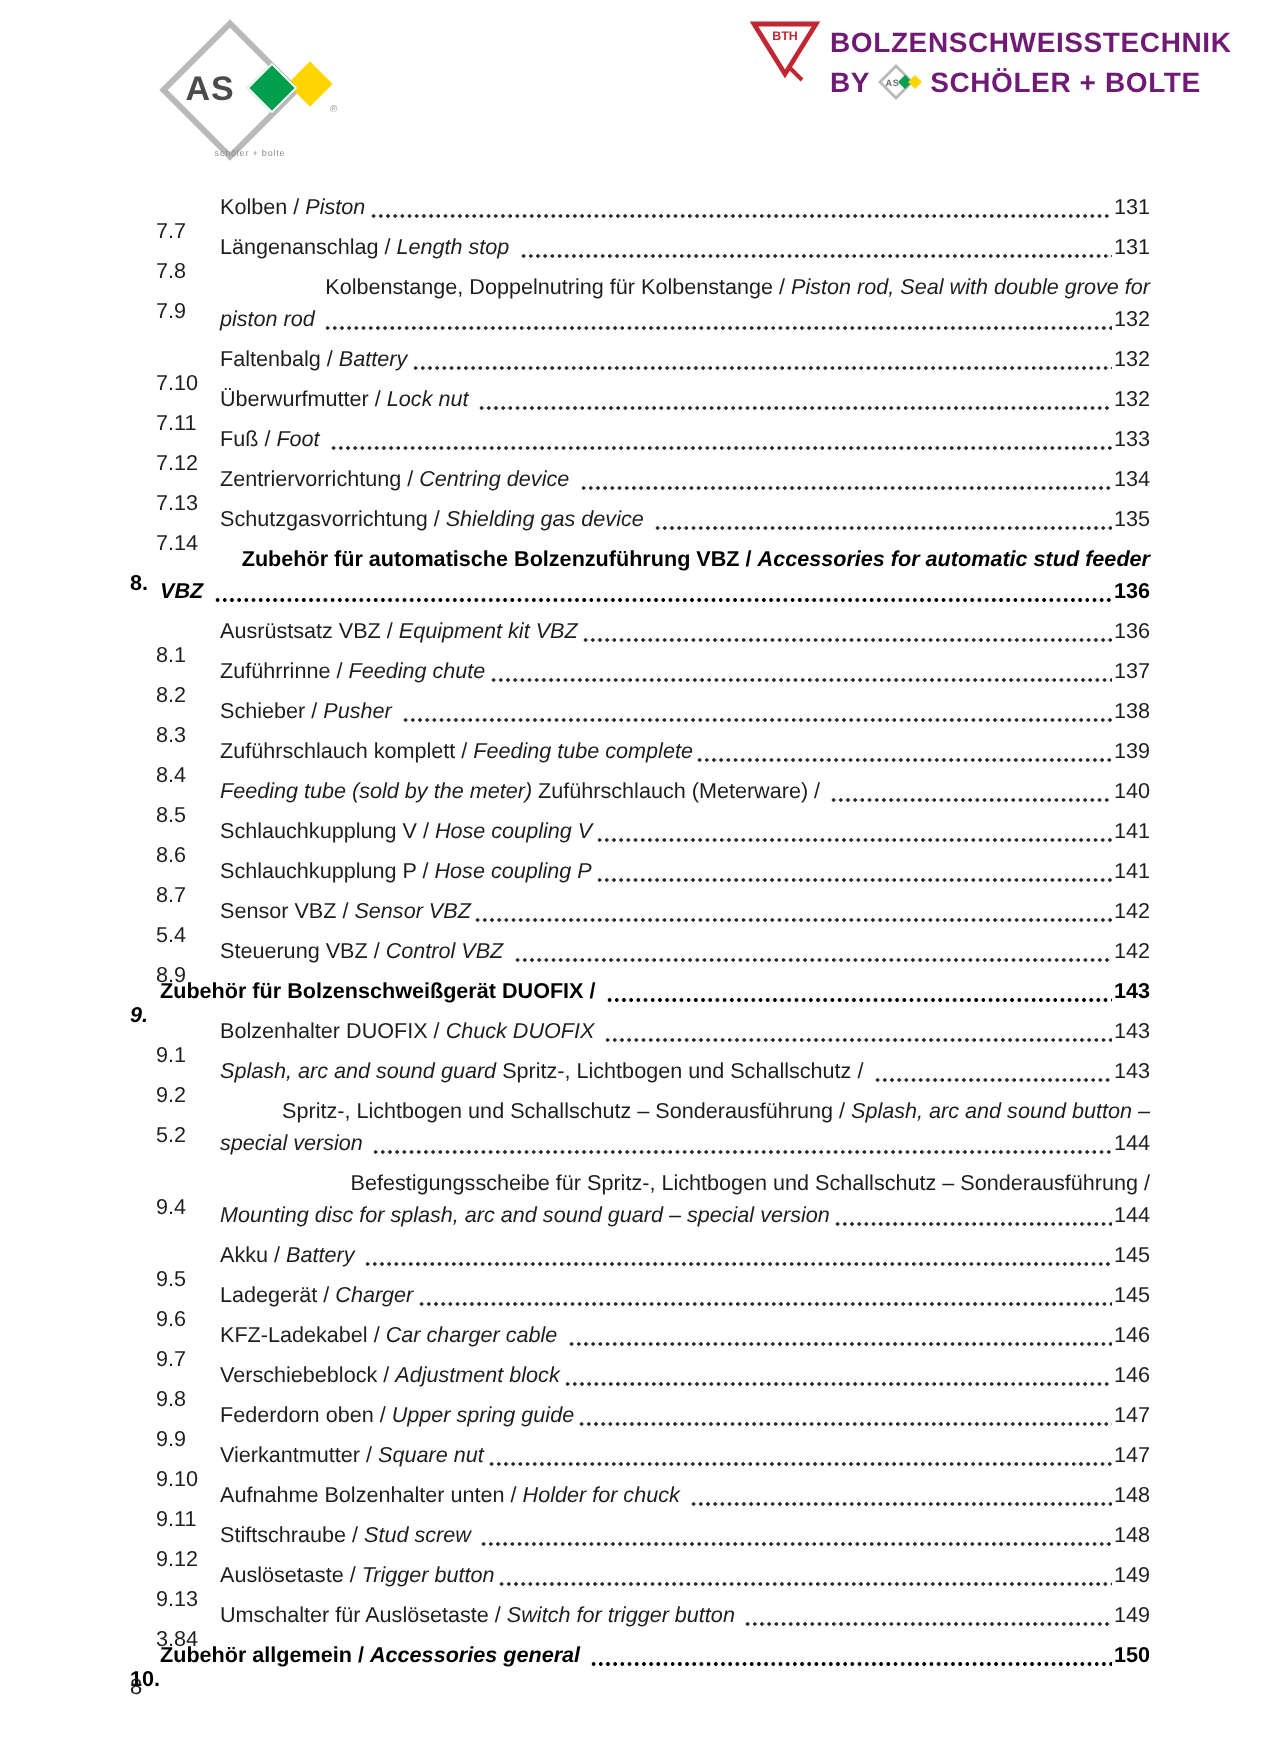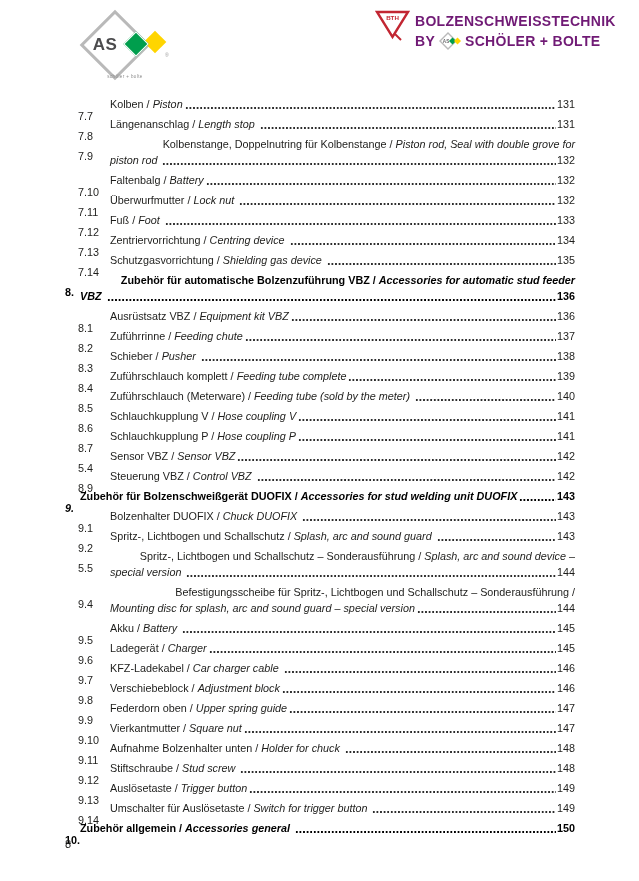--- a/index.html
+++ b/index.html
@@ -160,53 +160,53 @@
     <div class="toc-entry sub">
       <span class="num">8.3</span>
       <div class="toc-line last"><span class="seg">Schieber / </span><span class="seg it">Pusher </span><span class="leader"></span><span class="pagenum">138</span></div>
     </div>
     <div class="toc-entry sub">
       <span class="num">8.4</span>
       <div class="toc-line last"><span class="seg">Zuführschlauch komplett / </span><span class="seg it">Feeding tube complete</span><span class="leader"></span><span class="pagenum">139</span></div>
     </div>
     <div class="toc-entry sub">
       <span class="num">8.5</span>
-      <div class="toc-line last"><span class="seg">Zuführschlauch (Meterware) / </span><span class="seg it">Feeding tube (sold by the meter) </span><span class="leader"></span><span class="pagenum">140</span></div>
+      <div class="toc-line last"><span class="seg it">Feeding tube (sold by the meter) </span><span class="seg">Zuführschlauch (Meterware) / </span><span class="leader"></span><span class="pagenum">140</span></div>
     </div>
     <div class="toc-entry sub">
       <span class="num">8.6</span>
       <div class="toc-line last"><span class="seg">Schlauchkupplung V / </span><span class="seg it">Hose coupling V</span><span class="leader"></span><span class="pagenum">141</span></div>
     </div>
     <div class="toc-entry sub">
       <span class="num">8.7</span>
       <div class="toc-line last"><span class="seg">Schlauchkupplung P / </span><span class="seg it">Hose coupling P</span><span class="leader"></span><span class="pagenum">141</span></div>
     </div>
     <div class="toc-entry sub">
       <span class="num">5.4</span>
       <div class="toc-line last"><span class="seg">Sensor VBZ / </span><span class="seg it">Sensor VBZ</span><span class="leader"></span><span class="pagenum">142</span></div>
     </div>
     <div class="toc-entry sub">
       <span class="num">8.9</span>
       <div class="toc-line last"><span class="seg">Steuerung VBZ / </span><span class="seg it">Control VBZ </span><span class="leader"></span><span class="pagenum">142</span></div>
     </div>
     <div class="toc-entry section">
       <span class="num it">9.</span>
-      <div class="toc-line last"><span class="seg">Zubehör für Bolzenschweißgerät DUOFIX / </span><span class="seg it">Accessories for stud welding unit DUOFIX</span><span class="leader"></span><span class="pagenum">143</span></div>
+      <div class="toc-line last"><span class="seg">Zubehör für Bolzenschweißgerät DUOFIX / </span><span class="leader"></span><span class="pagenum">143</span></div>
     </div>
     <div class="toc-entry sub">
       <span class="num">9.1</span>
       <div class="toc-line last"><span class="seg">Bolzenhalter DUOFIX / </span><span class="seg it">Chuck DUOFIX </span><span class="leader"></span><span class="pagenum">143</span></div>
     </div>
     <div class="toc-entry sub">
       <span class="num">9.2</span>
-      <div class="toc-line last"><span class="seg">Spritz-, Lichtbogen und Schallschutz / </span><span class="seg it">Splash, arc and sound guard </span><span class="leader"></span><span class="pagenum">143</span></div>
-    </div>
-    <div class="toc-entry sub">
-      <span class="num">5.5</span>
-      <div class="toc-line"><span class="seg">Spritz-, Lichtbogen und Schallschutz – Sonderausführung / </span><span class="seg it">Splash, arc and sound device –</span></div>
+      <div class="toc-line last"><span class="seg it">Splash, arc and sound guard </span><span class="seg">Spritz-, Lichtbogen und Schallschutz / </span><span class="leader"></span><span class="pagenum">143</span></div>
+    </div>
+    <div class="toc-entry sub">
+      <span class="num">5.2</span>
+      <div class="toc-line"><span class="seg">Spritz-, Lichtbogen und Schallschutz – Sonderausführung / </span><span class="seg it">Splash, arc and sound button –</span></div>
       <div class="toc-line last"><span class="seg it">special version </span><span class="leader"></span><span class="pagenum">144</span></div>
     </div>
     <div class="toc-entry sub">
       <span class="num">9.4</span>
       <div class="toc-line"><span class="seg">Befestigungsscheibe für Spritz-, Lichtbogen und Schallschutz – Sonderausführung /</span></div>
       <div class="toc-line last"><span class="seg it">Mounting disc for splash, arc and sound guard – special version</span><span class="leader"></span><span class="pagenum">144</span></div>
     </div>
     <div class="toc-entry sub">
       <span class="num">9.5</span>
       <div class="toc-line last"><span class="seg">Akku / </span><span class="seg it">Battery </span><span class="leader"></span><span class="pagenum">145</span></div>
@@ -237,21 +237,21 @@
     </div>
     <div class="toc-entry sub">
       <span class="num">9.12</span>
       <div class="toc-line last"><span class="seg">Stiftschraube / </span><span class="seg it">Stud screw </span><span class="leader"></span><span class="pagenum">148</span></div>
     </div>
     <div class="toc-entry sub">
       <span class="num">9.13</span>
       <div class="toc-line last"><span class="seg">Auslösetaste / </span><span class="seg it">Trigger button</span><span class="leader"></span><span class="pagenum">149</span></div>
     </div>
     <div class="toc-entry sub">
-      <span class="num">9.14</span>
+      <span class="num">3.84</span>
       <div class="toc-line last"><span class="seg">Umschalter für Auslösetaste / </span><span class="seg it">Switch for trigger button </span><span class="leader"></span><span class="pagenum">149</span></div>
     </div>
     <div class="toc-entry section">
       <span class="num">10.</span>
       <div class="toc-line last"><span class="seg">Zubehör allgemein / </span><span class="seg it">Accessories general </span><span class="leader"></span><span class="pagenum">150</span></div>
     </div>
   </div>
 
 <div class="page-num">8</div>
 

